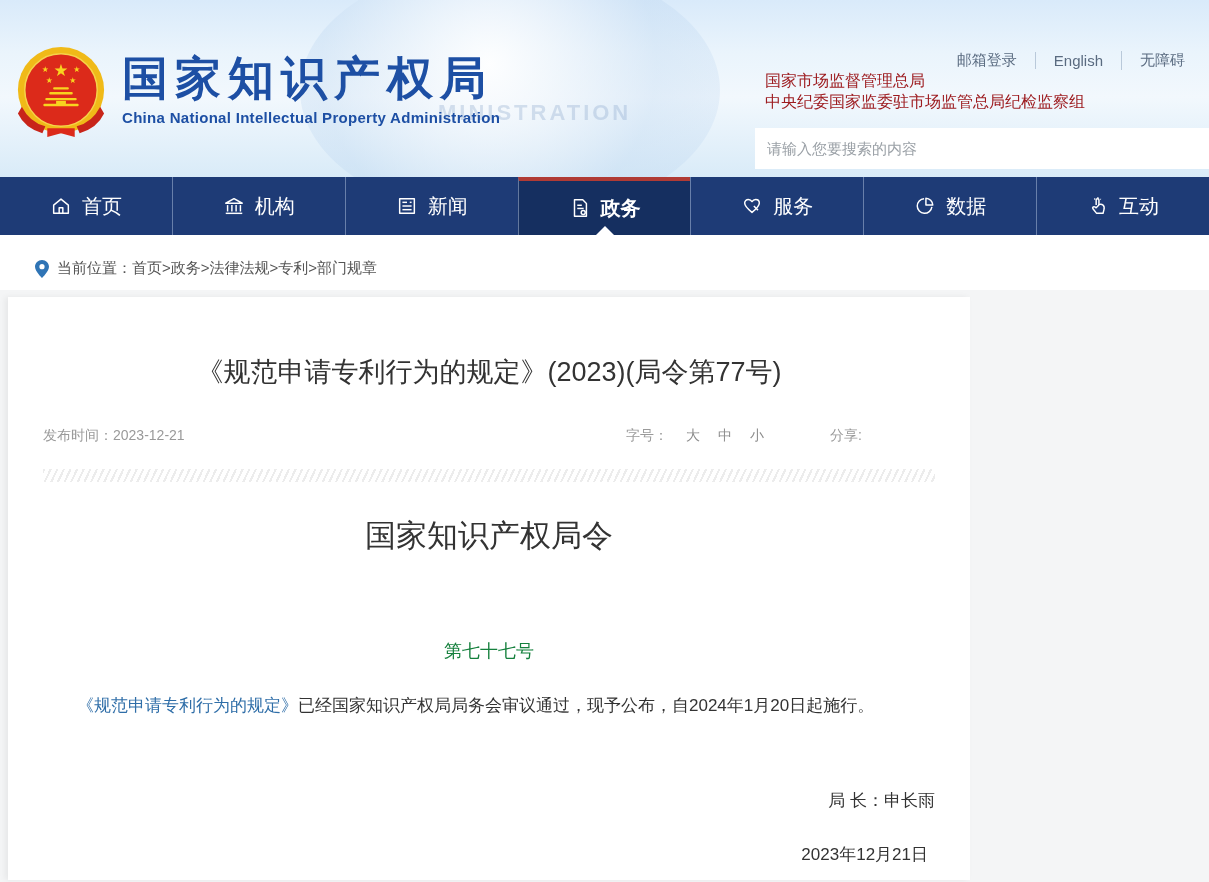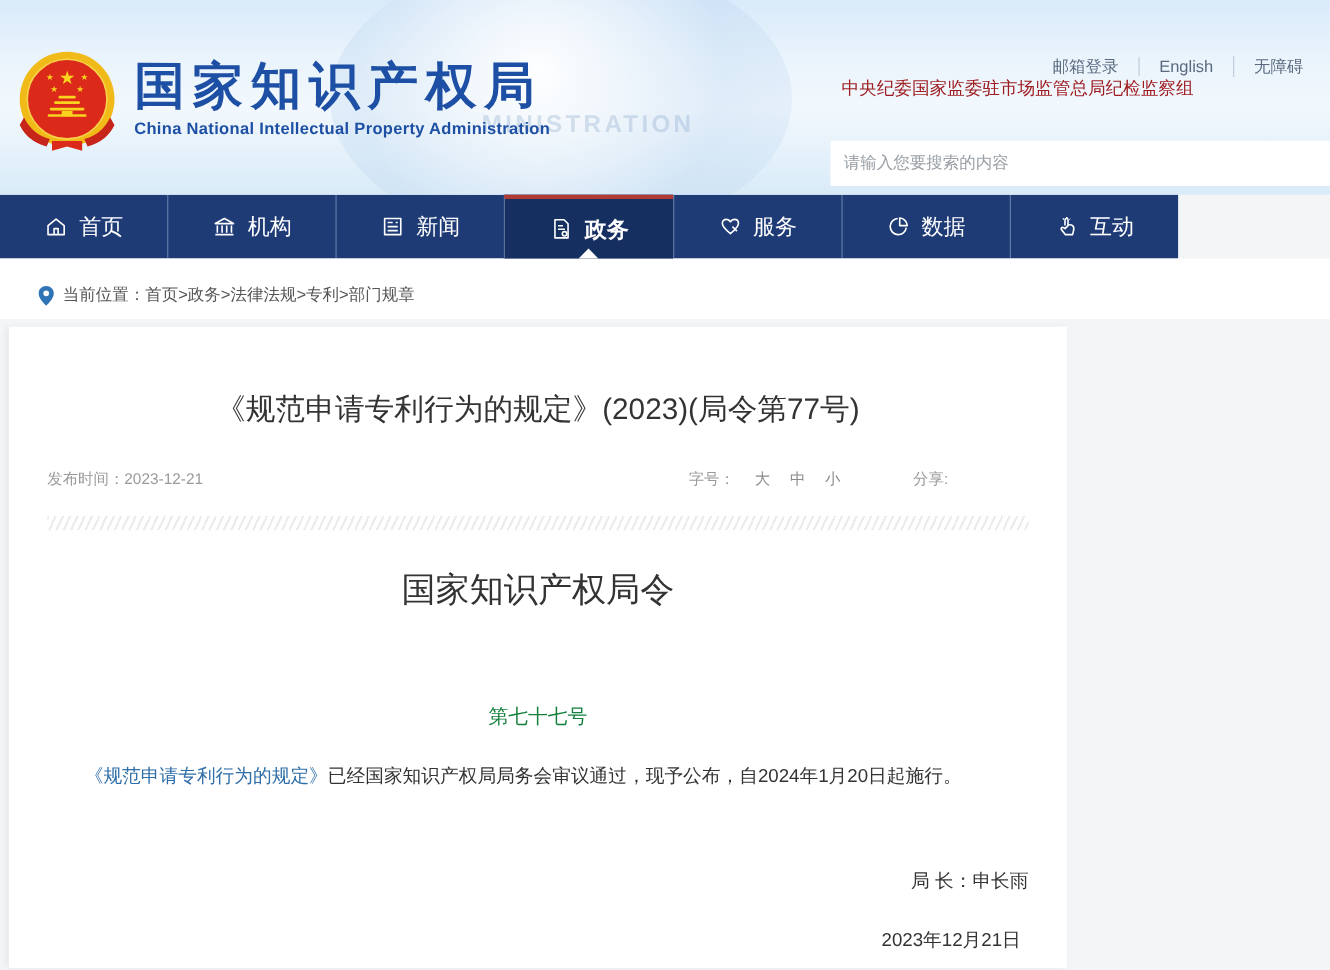--- a/index.html
+++ b/index.html
@@ -47,21 +47,21 @@
     flex:1; height:100%; border:none; outline:none; background:transparent;
     font-size:15px; color:#333; padding:0 12px; font-family:inherit;
   }
   .search-input::placeholder { color:#9aa0a6; }
   .search-btn {
     width:54px; height:26px; border:none; background:transparent; cursor:pointer;
     border-left:1px solid #ddd; display:flex; align-items:center; justify-content:center;
   }
 
   
-  .main-nav { display:flex; width:1071px; height:58px; background:#1e3b76; }
+  .main-nav { display:flex; width:1209px; height:58px; background:#1e3b76; }
   .nav-item {
     position:relative; flex:1; display:flex; align-items:center; justify-content:center;
     gap:10px; color:#fff; font-size:20px; font-weight:500; cursor:pointer;
   }
   .nav-item + .nav-item { border-left:1px solid rgba(195,210,235,.45); }
   .nav-item svg { width:22px; height:22px; stroke:#fff; fill:none; stroke-width:1.6; }
   .nav-item.active { background:#152f60; font-weight:bold; border-top:4px solid #b03b35; }
   .nav-item.active::after {
     content:""; position:absolute; bottom:0; left:50%; transform:translateX(-50%);
     border-left:9px solid transparent; border-right:9px solid transparent; border-bottom:9px solid #fff;
@@ -140,20 +140,21 @@
     <path d="M88 62 q-8 16 -24 20 l3 7 q18-5 25-20z" fill="#c8251a"></path>
     <path d="M34 84 h28 v9 l-14 -4 l-14 4z" fill="#dc2a1a"></path>
   </svg>
 
   <div class="site-title-block">
     <div class="site-title">国家知识产权局</div>
     <div class="site-subtitle">China National Intellectual Property Administration</div>
   </div>
 
   <div class="related-links">
+    <span class="rlink">国家市场监督管理总局</span>
     <span class="rlink">中央纪委国家监委驻市场监管总局纪检监察组</span>
   </div>
 
   <div class="search-box">
     <input class="search-input" type="text" placeholder="请输入您要搜索的内容" style="">
     <button class="search-btn">
       <svg width="22" height="22" viewBox="0 0 24 24" fill="none" stroke="#1a3c7c" stroke-width="2" stroke-linecap="round">
         <circle cx="10.5" cy="10.5" r="6.5"></circle>
           <line x1="15.5" y1="15.5" x2="21" y2="21"></line>
       </svg>

